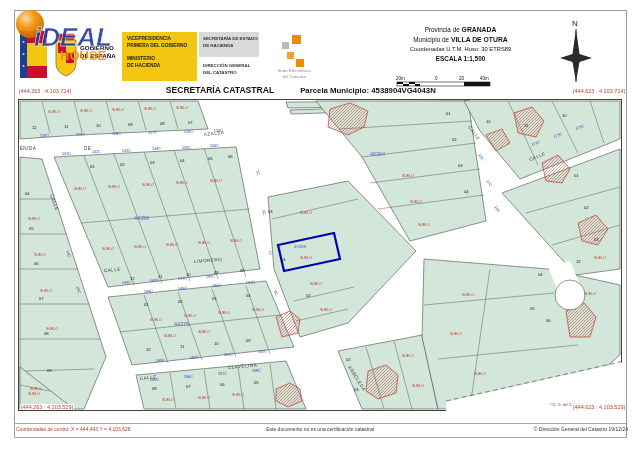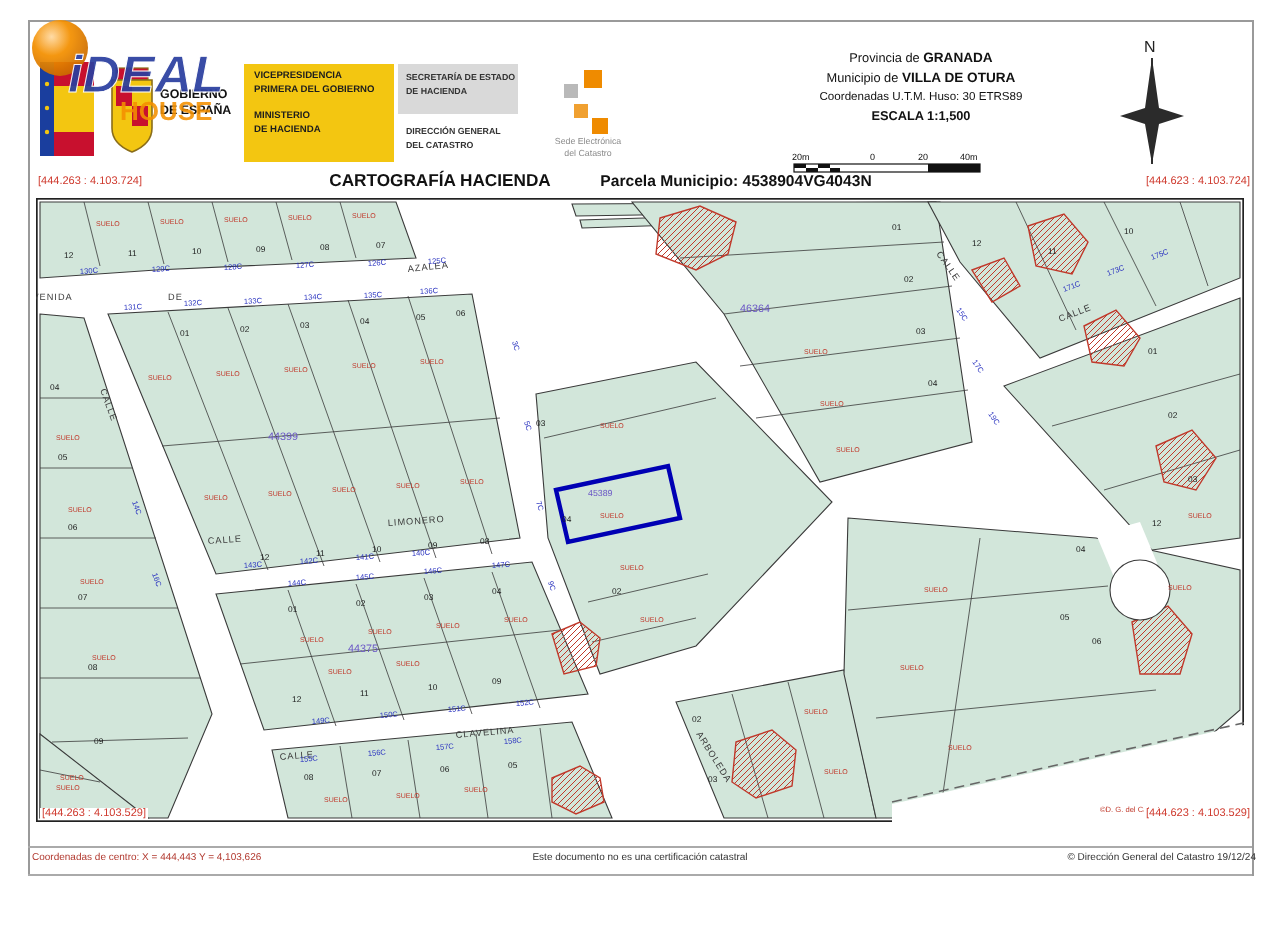--- a/index.html
+++ b/index.html
@@ -138,21 +138,21 @@
   <rect x="68" y="8" width="26" height="4" fill="#111"></rect>
 </svg>
 
 <svg class="abs" style="left:556px;top:16px;" width="40" height="72" viewBox="0 0 40 72">
   <text x="16" y="10" font-size="8" fill="#222">N</text>
   <line x1="20" y1="13" x2="20" y2="66" stroke="#333" stroke-width="1"></line>
   <polygon points="20,13 23.5,38 36,42 23.5,46 20,66 16.5,46 4,42 16.5,38" fill="#2b2b2b"></polygon>
 </svg>
 
 <div class="abs" id="corner-tl">[444.263 : 4.103.724]</div>
-<div class="abs" id="map-title">CARTOGRAFÍA HACIENDA</div>
+<div class="abs" id="map-title">SECRETARÍA CATASTRAL</div>
 <div class="abs" id="parcel-ref">Parcela Municipio: 4538904VG4043N</div>
 <div class="abs" id="corner-tr">[444.623 : 4.103.724]</div>
 
 <svg class="abs" id="map-frame" width="604" height="312" viewBox="0 0 604 312" style="overflow:hidden;">
   <defs>
     <pattern id="bh" width="3" height="3" patternUnits="userSpaceOnUse">
       <path d="M0,3 L3,0" stroke="#c0392b" stroke-width="0.5"></path>
     </pattern>
   </defs>
   <rect x="0.4" y="0.4" width="603.2" height="311.2" fill="#ffffff" stroke="#222" stroke-width=".9"></rect>

